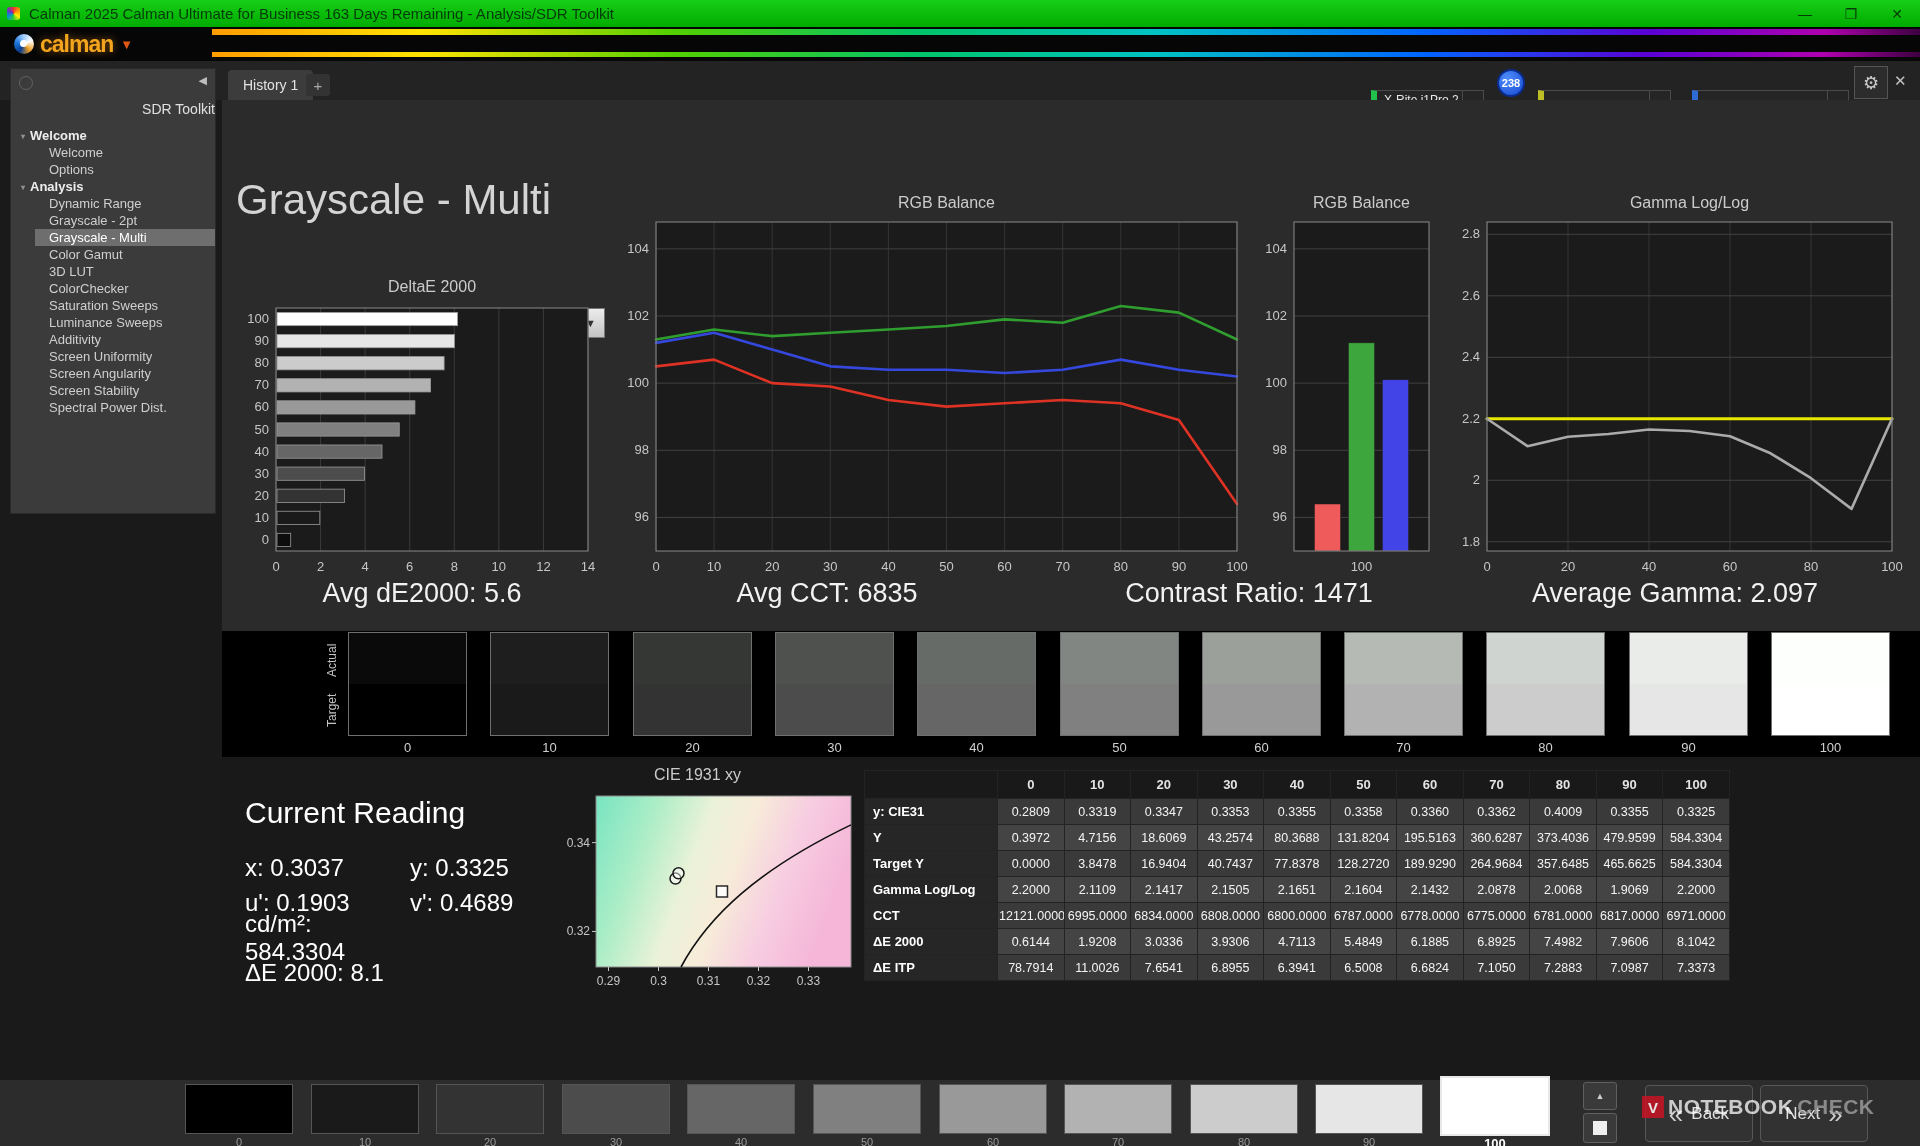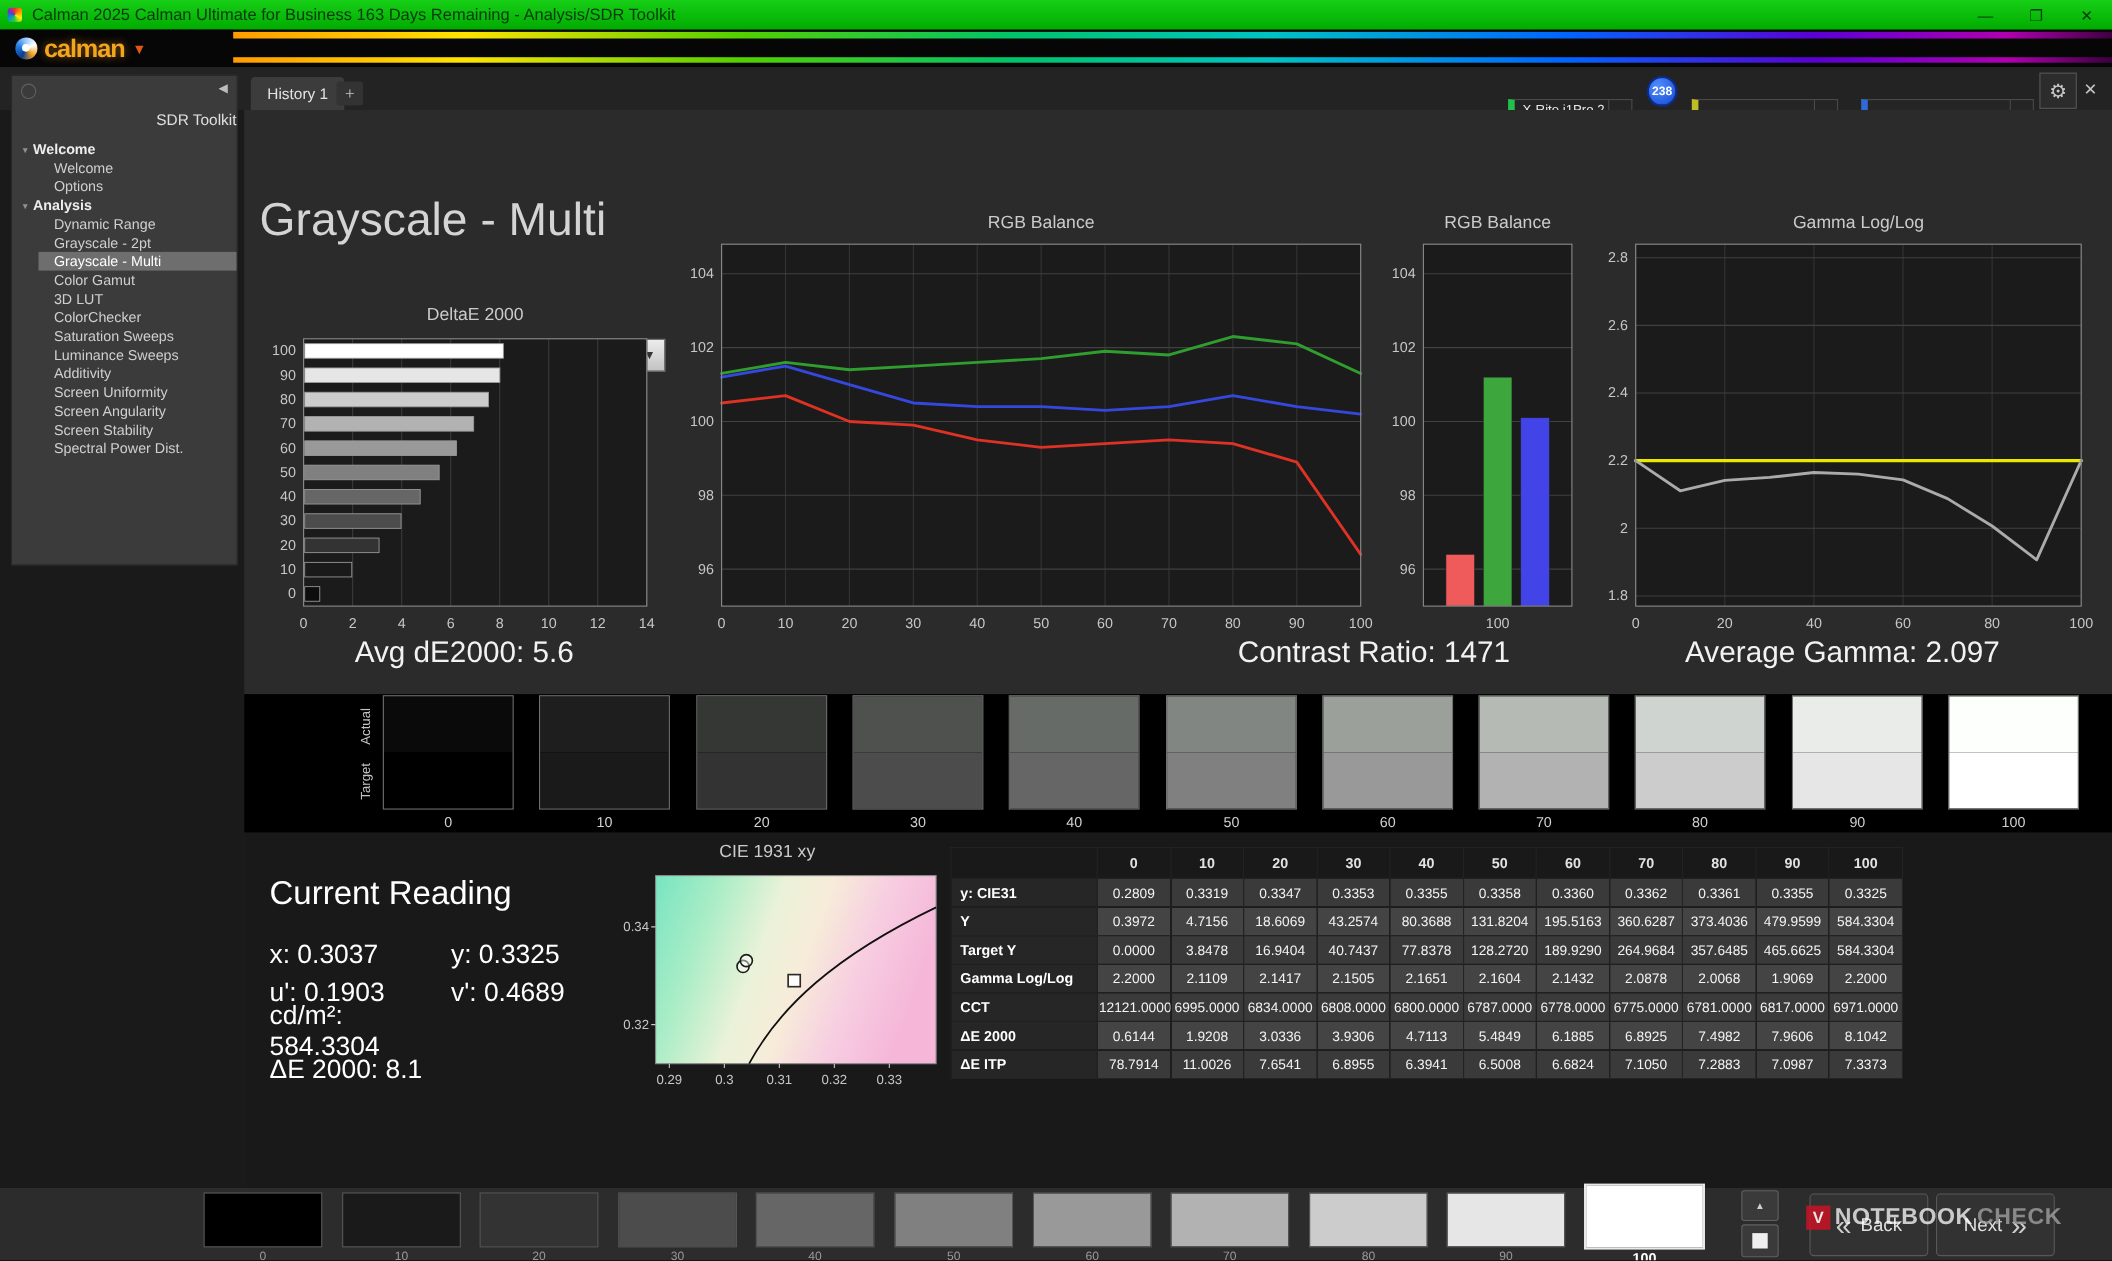--- a/index.html
+++ b/index.html
@@ -399,20 +399,21 @@
         <text x="98.5" y="197" text-anchor="middle" font-size="12">0.3</text>
         <line x1="148.5" y1="179" x2="148.5" y2="183" stroke="#c6c6c6"></line>
         <text x="148.5" y="197" text-anchor="middle" font-size="12">0.31</text>
         <line x1="198.5" y1="179" x2="198.5" y2="183" stroke="#c6c6c6"></line>
         <text x="198.5" y="197" text-anchor="middle" font-size="12">0.32</text>
         <line x1="248.5" y1="179" x2="248.5" y2="183" stroke="#c6c6c6"></line>
         <text x="248.5" y="197" text-anchor="middle" font-size="12">0.33</text>
       </svg></div>
 
   <div id="stat1" class="stat">Avg dE2000: 5.6</div>
+  <div id="stat2" class="stat">Avg CCT: 6835</div>
   <div id="stat3" class="stat">Contrast Ratio: 1471</div>
   <div id="stat4" class="stat">Average Gamma: 2.097</div>
 
   <div id="lbl-actual" class="rot-label">Actual</div>
   <div id="lbl-target" class="rot-label">Target</div>
   <div id="swatch-cells">
       <div class="swatch-cell" style="left: 349px;">
         <div class="swatch-half" style="background: rgb(10, 10, 10);"></div>
         <div class="swatch-half" style="background: rgb(0, 0, 0);"></div>
       </div>
@@ -511,21 +512,21 @@
           <tr>
             <th>y: CIE31</th>
             <td>0.2809</td>
             <td>0.3319</td>
             <td>0.3347</td>
             <td>0.3353</td>
             <td>0.3355</td>
             <td>0.3358</td>
             <td>0.3360</td>
             <td>0.3362</td>
-            <td>0.3361</td>
+            <td>0.4009</td>
             <td>0.3355</td>
             <td>0.3325</td>
           </tr>
           <tr>
             <th>Y</th>
             <td>0.3972</td>
             <td>4.7156</td>
             <td>18.6069</td>
             <td>43.2574</td>
             <td>80.3688</td>

